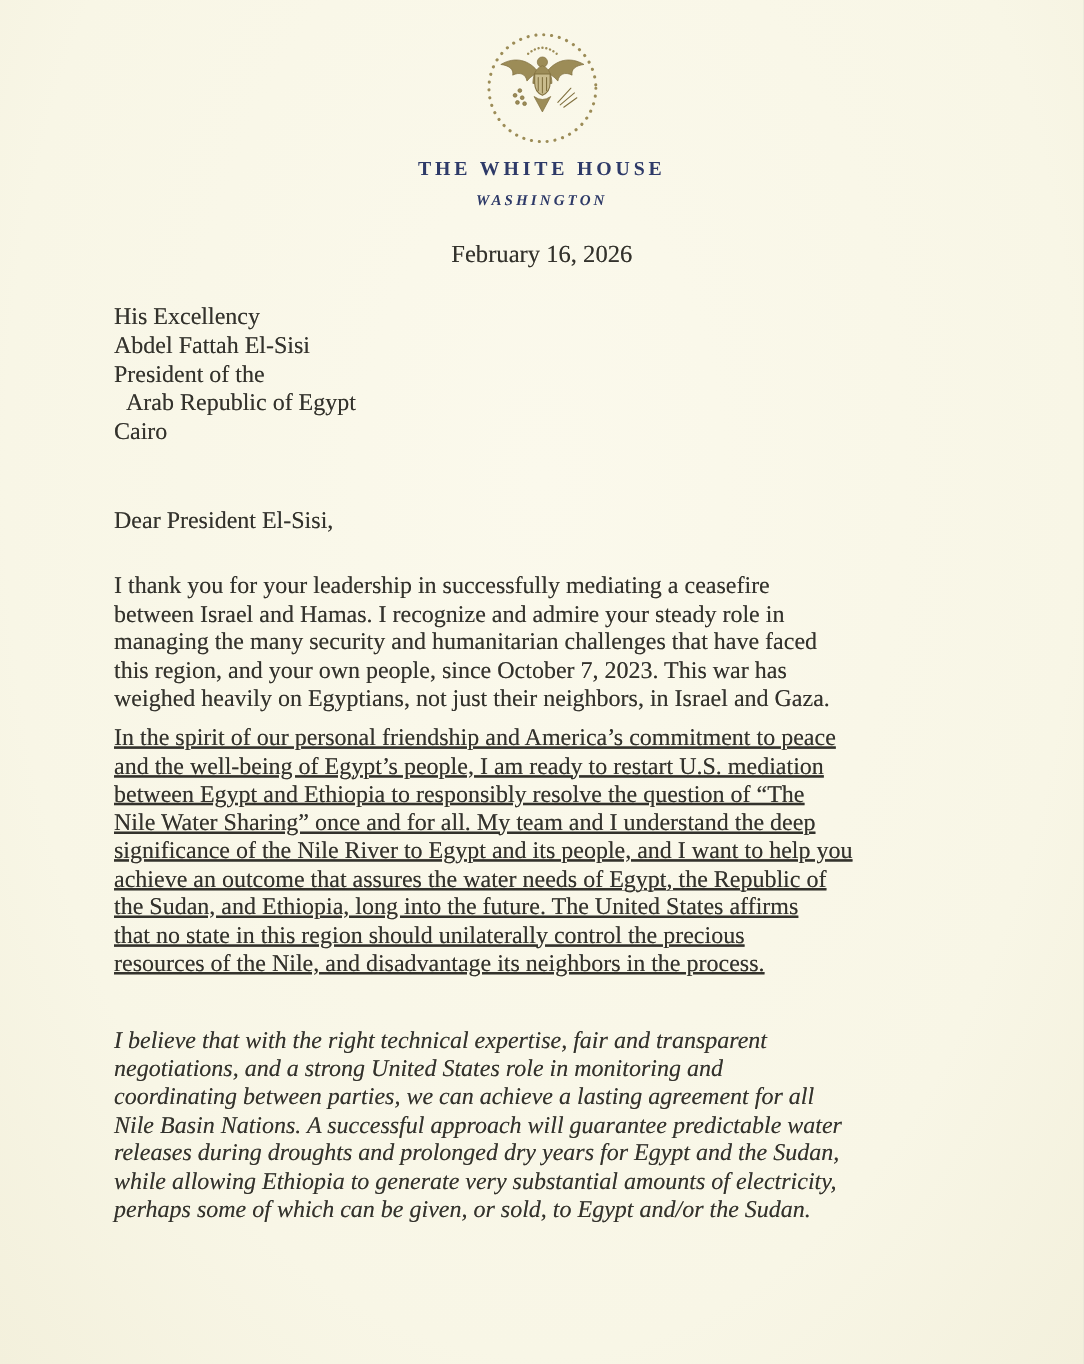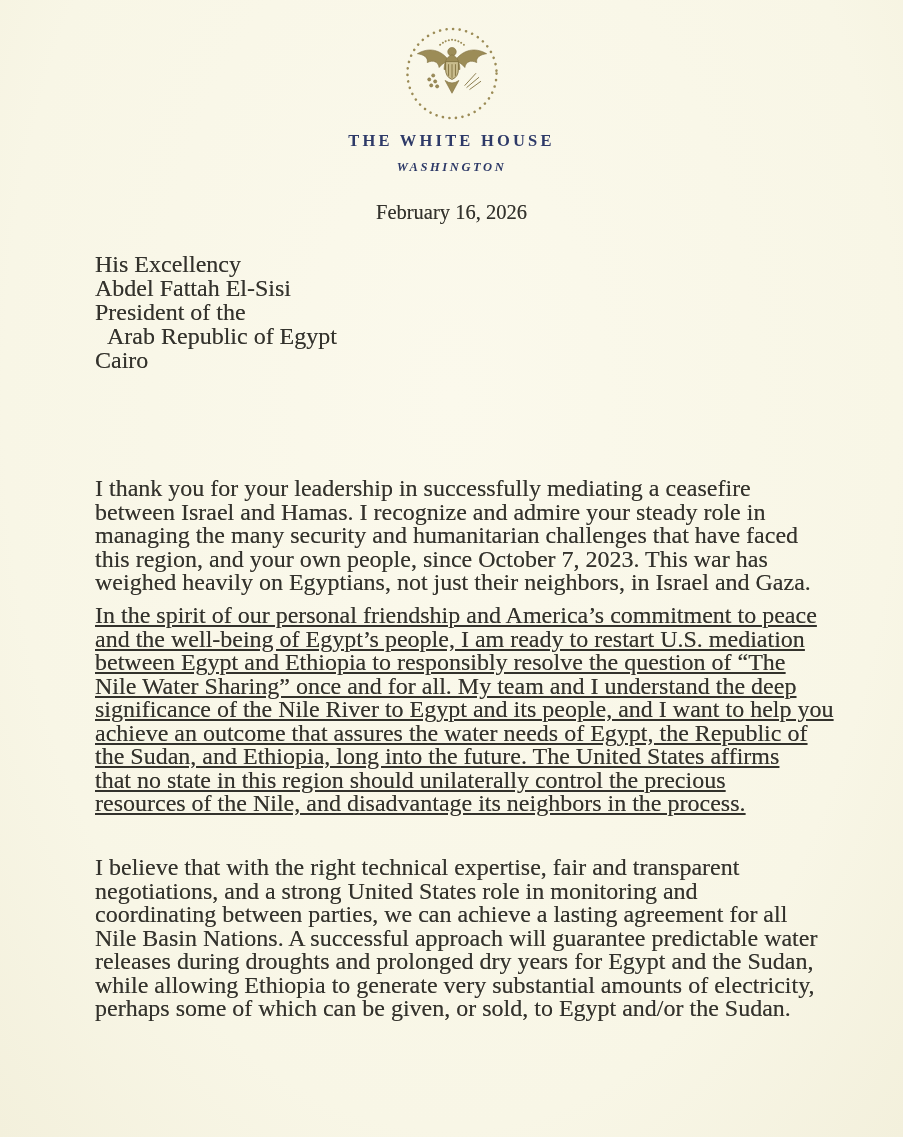--- a/index.html
+++ b/index.html
@@ -36,41 +36,41 @@
   .loc{
     position:absolute;top:160px;left:0;right:0;
     text-align:center;
     color:var(--navy);
     font-weight:bold;
     font-size:12.5px;
     letter-spacing:2.6px;
     font-style:italic;
   }
   .bodytext{
-    font-size:24px;
+    font-size:20px;
     line-height:23.5px;
     white-space:pre-wrap;
     text-shadow:0 0 0.5px rgba(51,50,44,0.55);
   }
   .date{
     position:absolute;top:201px;left:0;right:0;
     text-align:center;
     font-size:20.5px;
   }
   .address{
     position:absolute;top:252px;left:95px;
     line-height:24px;
   }
   .salutation{
     position:absolute;top:423px;left:95px;
   }
   .para{position:absolute;left:95px;width:805px;}
   .p1{top:477px;}
   .p2{top:604px;text-decoration:underline;}
-  .p3{top:856px;}
+  .p3{top:856px;font-style:italic;}
   .dotring{
     fill:none;stroke:var(--gold);stroke-width:2.6;
     stroke-linecap:round;stroke-dasharray:0.1 6.55;
   }
   .glory{
     fill:none;stroke:var(--gold);stroke-width:2;
     stroke-linecap:round;stroke-dasharray:0.1 3.2;
   }
   .eagle{fill:var(--gold);stroke:var(--gold-dark);stroke-width:0.6;}
   .shield{fill:#c9bc8d;stroke:var(--gold-dark);stroke-width:0.9;}
@@ -107,20 +107,21 @@
   <div class="loc">WASHINGTON</div>
 
   <div class="date bodytext">February 16, 2026</div>
 
   <div class="address bodytext">His Excellency
 Abdel Fattah El-Sisi
 President of the
   Arab Republic of Egypt
 Cairo</div>
 
+  <div class="salutation bodytext">Dear President El-Sisi,</div>
 
   <div class="para p1 bodytext">I thank you for your leadership in successfully mediating a ceasefire
 between Israel and Hamas. I recognize and admire your steady role in
 managing the many security and humanitarian challenges that have faced
 this region, and your own people, since October 7, 2023. This war has
 weighed heavily on Egyptians, not just their neighbors, in Israel and Gaza.</div>
   <div class="para p2 bodytext">In the spirit of our personal friendship and America’s commitment to peace
 and the well-being of Egypt’s people, I am ready to restart U.S. mediation
 between Egypt and Ethiopia to responsibly resolve the question of “The
 Nile Water Sharing” once and for all. My team and I understand the deep

